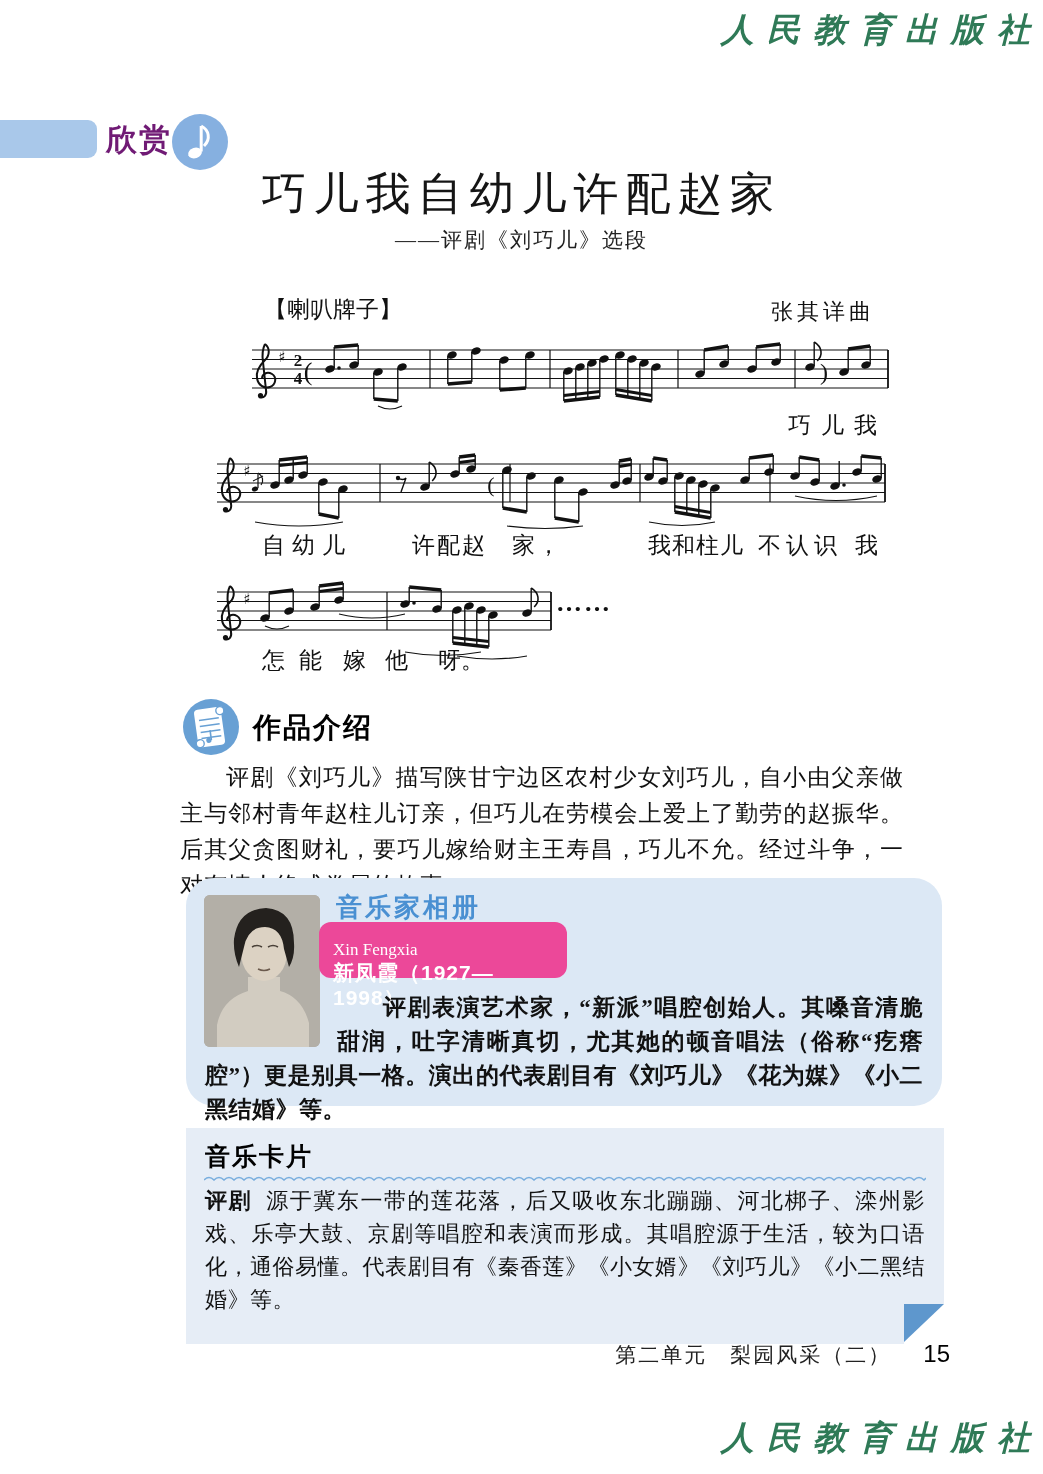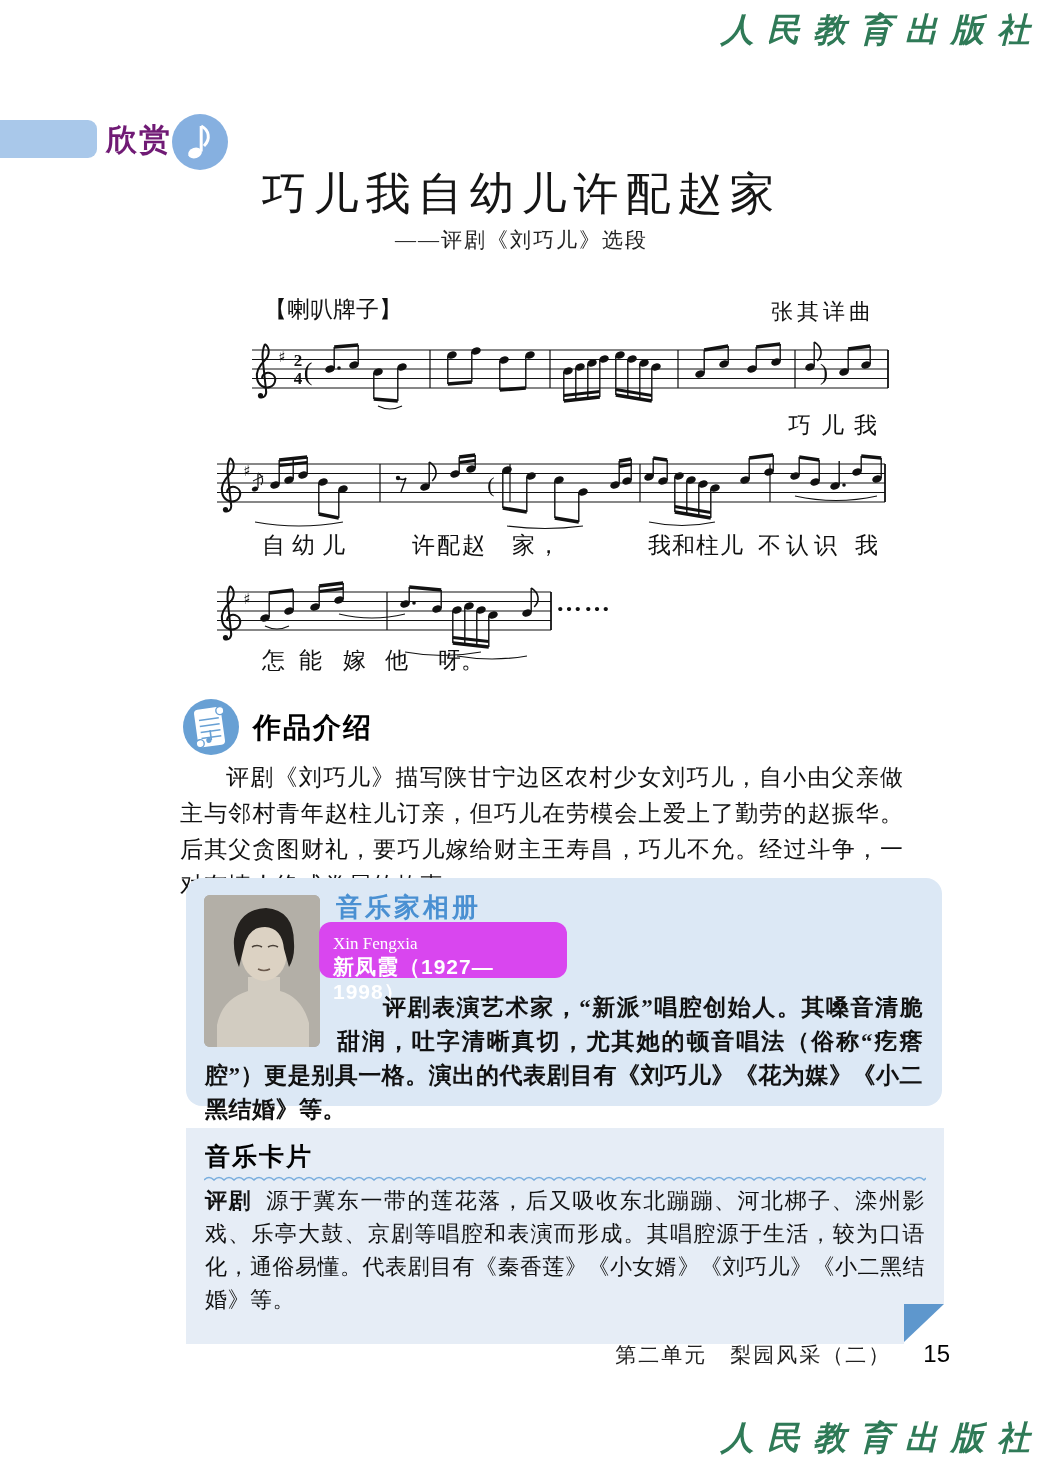--- a/index.html
+++ b/index.html
@@ -41,27 +41,27 @@
   
   .intro-icon{position:absolute;left:183px;top:699px;width:56px;height:56px;border-radius:50%;
      background:#68a0d4;}
   .intro-heading{position:absolute;left:253px;top:709px;font-family:"Liberation Sans",sans-serif;
      font-weight:bold;font-size:28px;color:#000;letter-spacing:2px;}
   .intro-text{position:absolute;left:180px;top:760px;width:724px;font-size:23px;line-height:36px;
      text-align:justify;text-indent:2em;letter-spacing:1px;color:#111;}
 
   
   .m-box{position:absolute;left:186px;top:878px;width:756px;height:228px;background:#dce8f5;
-     border-radius:16px;}
+     border-radius:28px;}
   .m-photo{position:absolute;left:18px;top:17px;width:116px;height:152px;border-radius:6px;
      overflow:hidden;background:#aca89f;}
   .m-heading{position:absolute;left:150px;top:12px;font-family:"Liberation Sans",sans-serif;
      font-weight:bold;font-size:26px;color:#4a90d2;letter-spacing:3px;}
-  .m-tag{position:absolute;left:133px;top:44px;width:248px;height:56px;background:#d946ef;
-     border-radius:12px;color:#fff;padding:11px 14px;box-sizing:border-box;}
+  .m-tag{position:absolute;left:133px;top:44px;width:248px;height:56px;background:#ec4899;
+     border-radius:12px;color:#fff;padding:17px 14px;box-sizing:border-box;}
   .m-tag-en{display:block;font-family:"Liberation Serif",serif;font-size:17px;line-height:21px;}
   .m-tag-zh{display:block;font-family:"Liberation Sans",sans-serif;font-weight:bold;font-size:21px;
      line-height:25px;letter-spacing:1px;}
   .m-inner{position:absolute;left:0;top:0;right:0;bottom:0;padding:19px;font-weight:bold;}
   .m-float{float:left;width:132px;height:152px;}
   .m-text{margin:0;padding-top:94px;font-size:23px;line-height:34px;text-align:justify;
      text-indent:2em;letter-spacing:0.5px;color:#111;}
 
   
   .c-box{position:absolute;left:186px;top:1128px;width:758px;height:216px;background:#e6edf6;}

